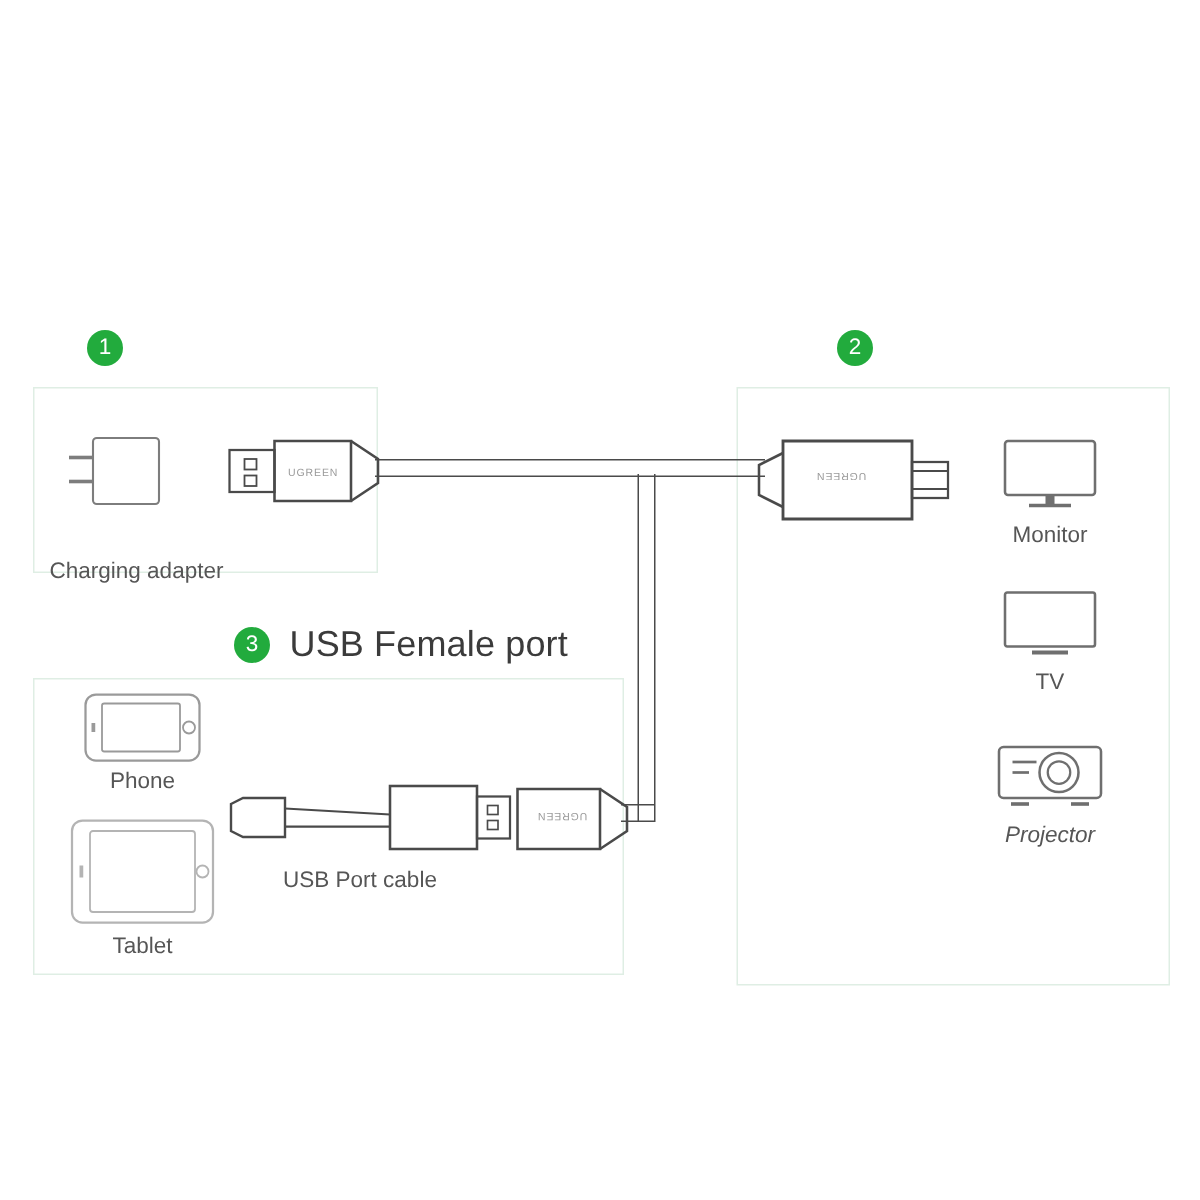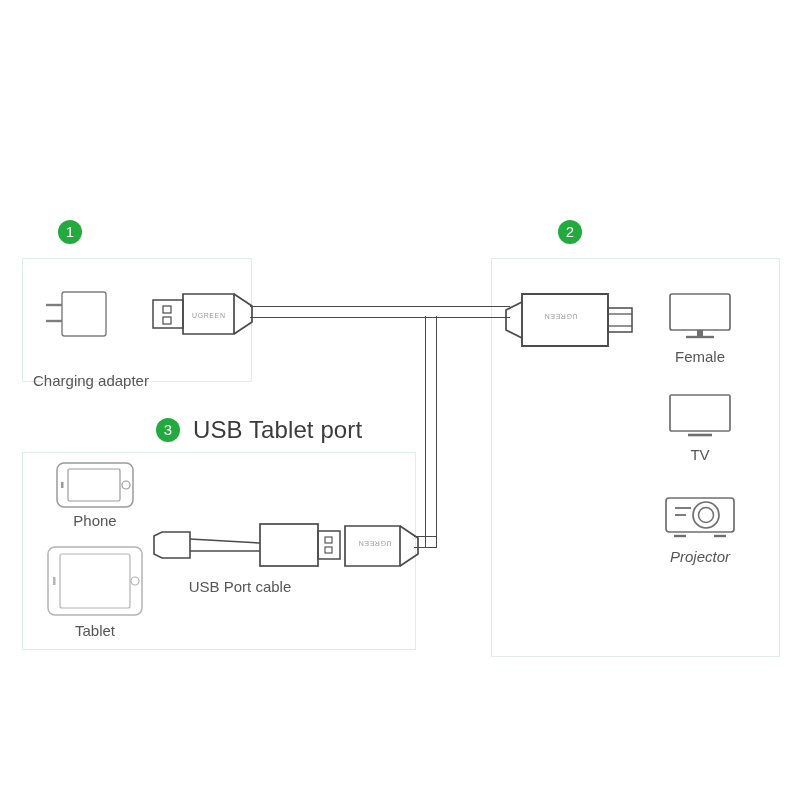--- a/index.html
+++ b/index.html
@@ -145,21 +145,21 @@
   </div>
   <div class="brand brand-rot" style="left:544px; top:313px;">UGREEN</div>
 
   <div class="art" style="left:668px; top:292px;">
     <svg width="64" height="50" viewBox="0 0 64 50">
       <rect x="2" y="2" width="60" height="36" rx="2" fill="none" stroke="#6f6f6f" stroke-width="1.7"></rect>
       <rect x="29" y="38" width="6" height="6" fill="#6f6f6f"></rect>
       <line x1="18" y1="45" x2="46" y2="45" stroke="#6f6f6f" stroke-width="2.4"></line>
     </svg>
   </div>
-  <div class="cap" style="left:650px; top:348px; width:100px;">Female</div>
+  <div class="cap" style="left:650px; top:348px; width:100px;">Monitor</div>
 
   <div class="art" style="left:668px; top:393px;">
     <svg width="64" height="48" viewBox="0 0 64 48">
       <rect x="2" y="2" width="60" height="36" rx="1.5" fill="none" stroke="#6f6f6f" stroke-width="1.7"></rect>
       <line x1="20" y1="42" x2="44" y2="42" stroke="#6f6f6f" stroke-width="2.6"></line>
     </svg>
   </div>
   <div class="cap" style="left:650px; top:446px; width:100px;">TV</div>
 
   <div class="art" style="left:664px; top:494px;">
@@ -170,21 +170,21 @@
       <line x1="11" y1="14" x2="27" y2="14" stroke="#6f6f6f" stroke-width="1.8"></line>
       <line x1="11" y1="21" x2="22" y2="21" stroke="#6f6f6f" stroke-width="1.8"></line>
       <line x1="10" y1="42" x2="22" y2="42" stroke="#6f6f6f" stroke-width="2.4"></line>
       <line x1="50" y1="42" x2="62" y2="42" stroke="#6f6f6f" stroke-width="2.4"></line>
     </svg>
   </div>
   <div class="cap" style="left:650px; top:548px; width:100px;font-style:italic;">Projector</div>
 
   <div class="sec-head" style="left:156px; top:416px;">
     <div class="badge">3</div>
-    <div class="sec-title">USB Tablet port</div>
+    <div class="sec-title">USB Female port</div>
   </div>
 
   <div class="panel" style="left:22px; top:452px; width:394px; height:198px;"></div>
 
   <div class="art" style="left:56px; top:462px;">
     <svg width="78" height="46" viewBox="0 0 78 46">
       <rect x="1" y="1" width="76" height="44" rx="7" fill="none" stroke="#9a9a9a" stroke-width="1.5"></rect>
       <rect x="12" y="7" width="52" height="32" rx="1.5" fill="none" stroke="#9a9a9a" stroke-width="1.2"></rect>
       <circle cx="70" cy="23" r="4" fill="none" stroke="#9a9a9a" stroke-width="1.2"></circle>
       <line x1="6" y1="23" x2="6" y2="23" stroke="#9a9a9a" stroke-width="2.5"></line>

